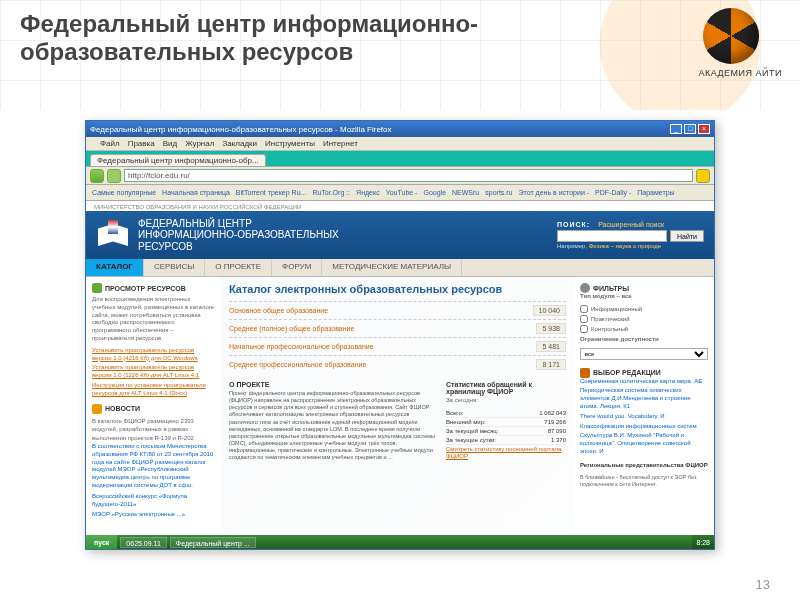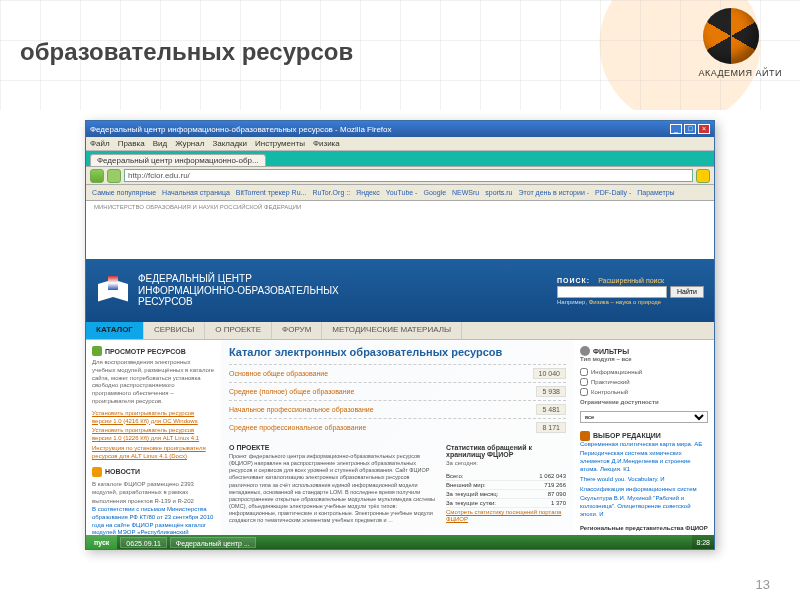--- a/index.html
+++ b/index.html
@@ -24,40 +24,40 @@
   
   .browser{position:absolute; left:85px; top:120px; width:630px; height:430px;
     border:1px solid #3a6ea5; background:#ece9d8; font-size:8px; color:#333;
     box-shadow:3px 3px 10px rgba(0,0,0,.25);}
   .titlebar{height:16px;background:linear-gradient(#3a7bd5,#2a5ca0);color:#fff;
     display:flex;align-items:center;padding:0 4px;font-size:8px;}
   .titlebar .wbtns{margin-left:auto;display:flex;gap:2px;}
   .wbtn{width:12px;height:10px;background:#c33;border:1px solid #fff;font-size:7px;
     text-align:center;line-height:8px;color:#fff;}
   .wbtn.min,.wbtn.max{background:#3a7bd5;}
-  .menubar{height:14px;background:#ece9d8;display:flex;gap:8px;padding:0 4px;
+  .menubar{height:14px;background:#ece9d8;display:flex;gap:8px;padding:0 14px;
     font-size:8px;align-items:center;border-bottom:1px solid #bbb;}
   .tabbar{height:16px;background:#14b8a6;display:flex;align-items:flex-end;padding:0 4px;
     border-bottom:1px solid #aaa;}
   .btab{background:#f5f3ea;border:1px solid #aaa;border-bottom:none;padding:1px 6px;
     font-size:8px;border-radius:3px 3px 0 0;}
   .addrbar{height:18px;background:#ece9d8;display:flex;align-items:center;gap:3px;
     padding:0 4px;border-bottom:1px solid #aaa;}
   .navicn{width:14px;height:14px;border-radius:3px;background:#9c6;border:1px solid #7a5;}
   .navicn.bk{background:linear-gradient(#8c5,#6a3);}
   .addr{flex:1;height:13px;background:#fff;border:1px solid #7a9;font-size:8px;
     padding:0 3px;line-height:11px;color:#555;}
   .bmbar{height:16px;background:#ece9d8;display:flex;align-items:center;gap:6px;
     padding:0 6px;font-size:7px;border-bottom:1px solid #aaa;overflow:hidden;white-space:nowrap;}
   .bm{color:#2a5db0;}
   
   .page{height:336px;background:#fff;overflow:hidden;position:relative;}
   .gov{font-size:6px;color:#888;padding:3px 8px 1px;}
-  .bluehdr{height:63px;background:linear-gradient(#1f5f9e,#134a84);display:flex;
-    align-items:center;padding:0 10px;color:#fff;margin-top:48px;}
+  .bluehdr{height:48px;background:linear-gradient(#1f5f9e,#134a84);display:flex;
+    align-items:center;padding:0 10px;color:#fff;}
   .booklogo{width:34px;height:30px;margin-right:8px;position:relative;}
   .booklogo::before{content:"";position:absolute;inset:4px 2px;background:#fff;
     clip-path:polygon(0 20%,50% 0,100% 20%,100% 100%,50% 80%,0 100%);}
   .booklogo::after{content:"";position:absolute;left:12px;top:0;width:10px;height:14px;
     background:linear-gradient(#c33,#fff,#2a5db0);}
   .sitetitle{font-size:10px;line-height:1.15;}
   .searchbox{margin-left:auto;font-size:7px;}
   .searchbox .lbl{font-weight:bold;letter-spacing:1px;}
   .searchbox .adv{color:#fc6;margin-left:6px;}
   .searchrow{display:flex;gap:3px;margin-top:2px;}
@@ -114,21 +114,21 @@
   .taskbtn{background:rgba(255,255,255,.12);padding:0 5px;margin-left:3px;height:11px;
     line-height:11px;border:1px solid rgba(255,255,255,.2);}
   .slidenum{position:absolute;right:30px;bottom:8px;font-size:13px;color:#999;}
 </style>
 </head>
 <body>
 
 <div class="slide-bg"></div>
 <div class="slide-title">
   <h1>
-    <br>
+    <span>Федеральный центр информационно-</span><br>
     <span>образовательных ресурсов</span><br>
   </h1>
   <div class="logo-right">
     <div class="logo-ball"></div>
     <div class="logo-txt">АКАДЕМИЯ АЙТИ</div>
   </div>
 </div>
 
 <div class="browser">
   <div class="titlebar">
@@ -139,21 +139,21 @@
       <div class="wbtn">×</div>
     </div>
   </div>
   <div class="menubar">
     <span>Файл</span>
     <span>Правка</span>
     <span>Вид</span>
     <span>Журнал</span>
     <span>Закладки</span>
     <span>Инструменты</span>
-    <span>Физика</span>
+    <span>Интернет</span>
   </div>
   <div class="tabbar">
     <div class="btab">Федеральный центр информационно-обр...</div>
   </div>
   <div class="addrbar">
     <div class="navicn bk"></div>
     <div class="navicn"></div>
     <div class="addr">http://fcior.edu.ru/</div>
     <div class="navicn" style="background:#fc0"></div>
   </div>

